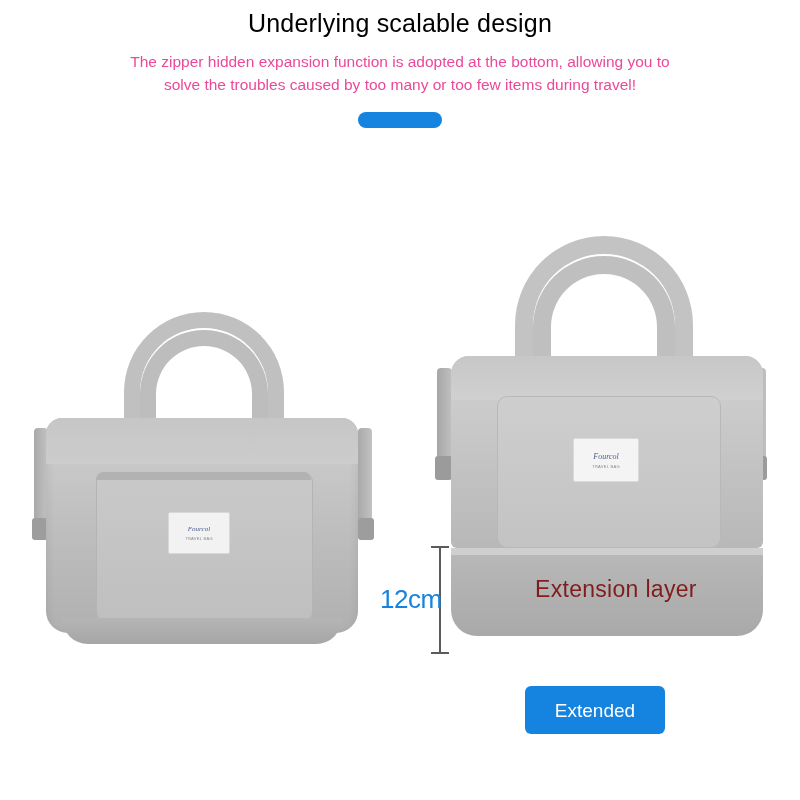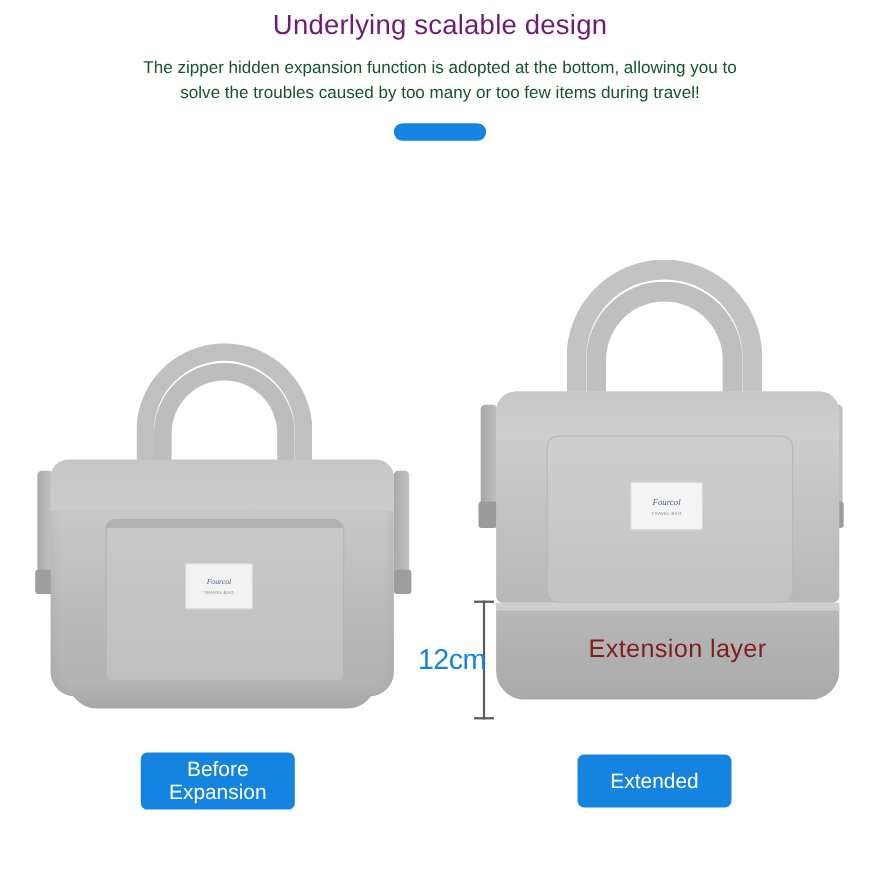--- a/index.html
+++ b/index.html
@@ -18,30 +18,30 @@
   
   .header {
     position: absolute;
     top: 0; left: 0;
     width: 800px;
     text-align: center;
   }
   .title {
     margin-top: 6px;
     font-size: 25px;
-    color: #701a75;
+    color: #000000;
     letter-spacing: 0.2px;
     font-weight: 400;
     line-height: 34px;
   }
   .subtitle {
     margin: 10px auto 0 auto;
     width: 570px;
     font-size: 15.5px;
-    color: #14532d;
+    color: #ec4899;
     line-height: 23px;
     font-weight: 400;
   }
   .blue-pill {
     margin: 16px auto 0 auto;
     width: 84px;
     height: 16px;
     border-radius: 8px;
     background: #1584e0;
   }
@@ -331,16 +331,15 @@
     <div class="ext-text">Extension layer</div>
   </div>
 
   <div class="measure">
     <div class="tick top"></div>
     <div class="tick bot"></div>
     <div class="vline"></div>
     <div class="val">12cm</div>
   </div>
 
-  <div class="caption" id="caption-left">Before Expansion</div>
   <div class="caption" id="caption-right">Extended</div>
 
 </div>
 
 </body></html>

